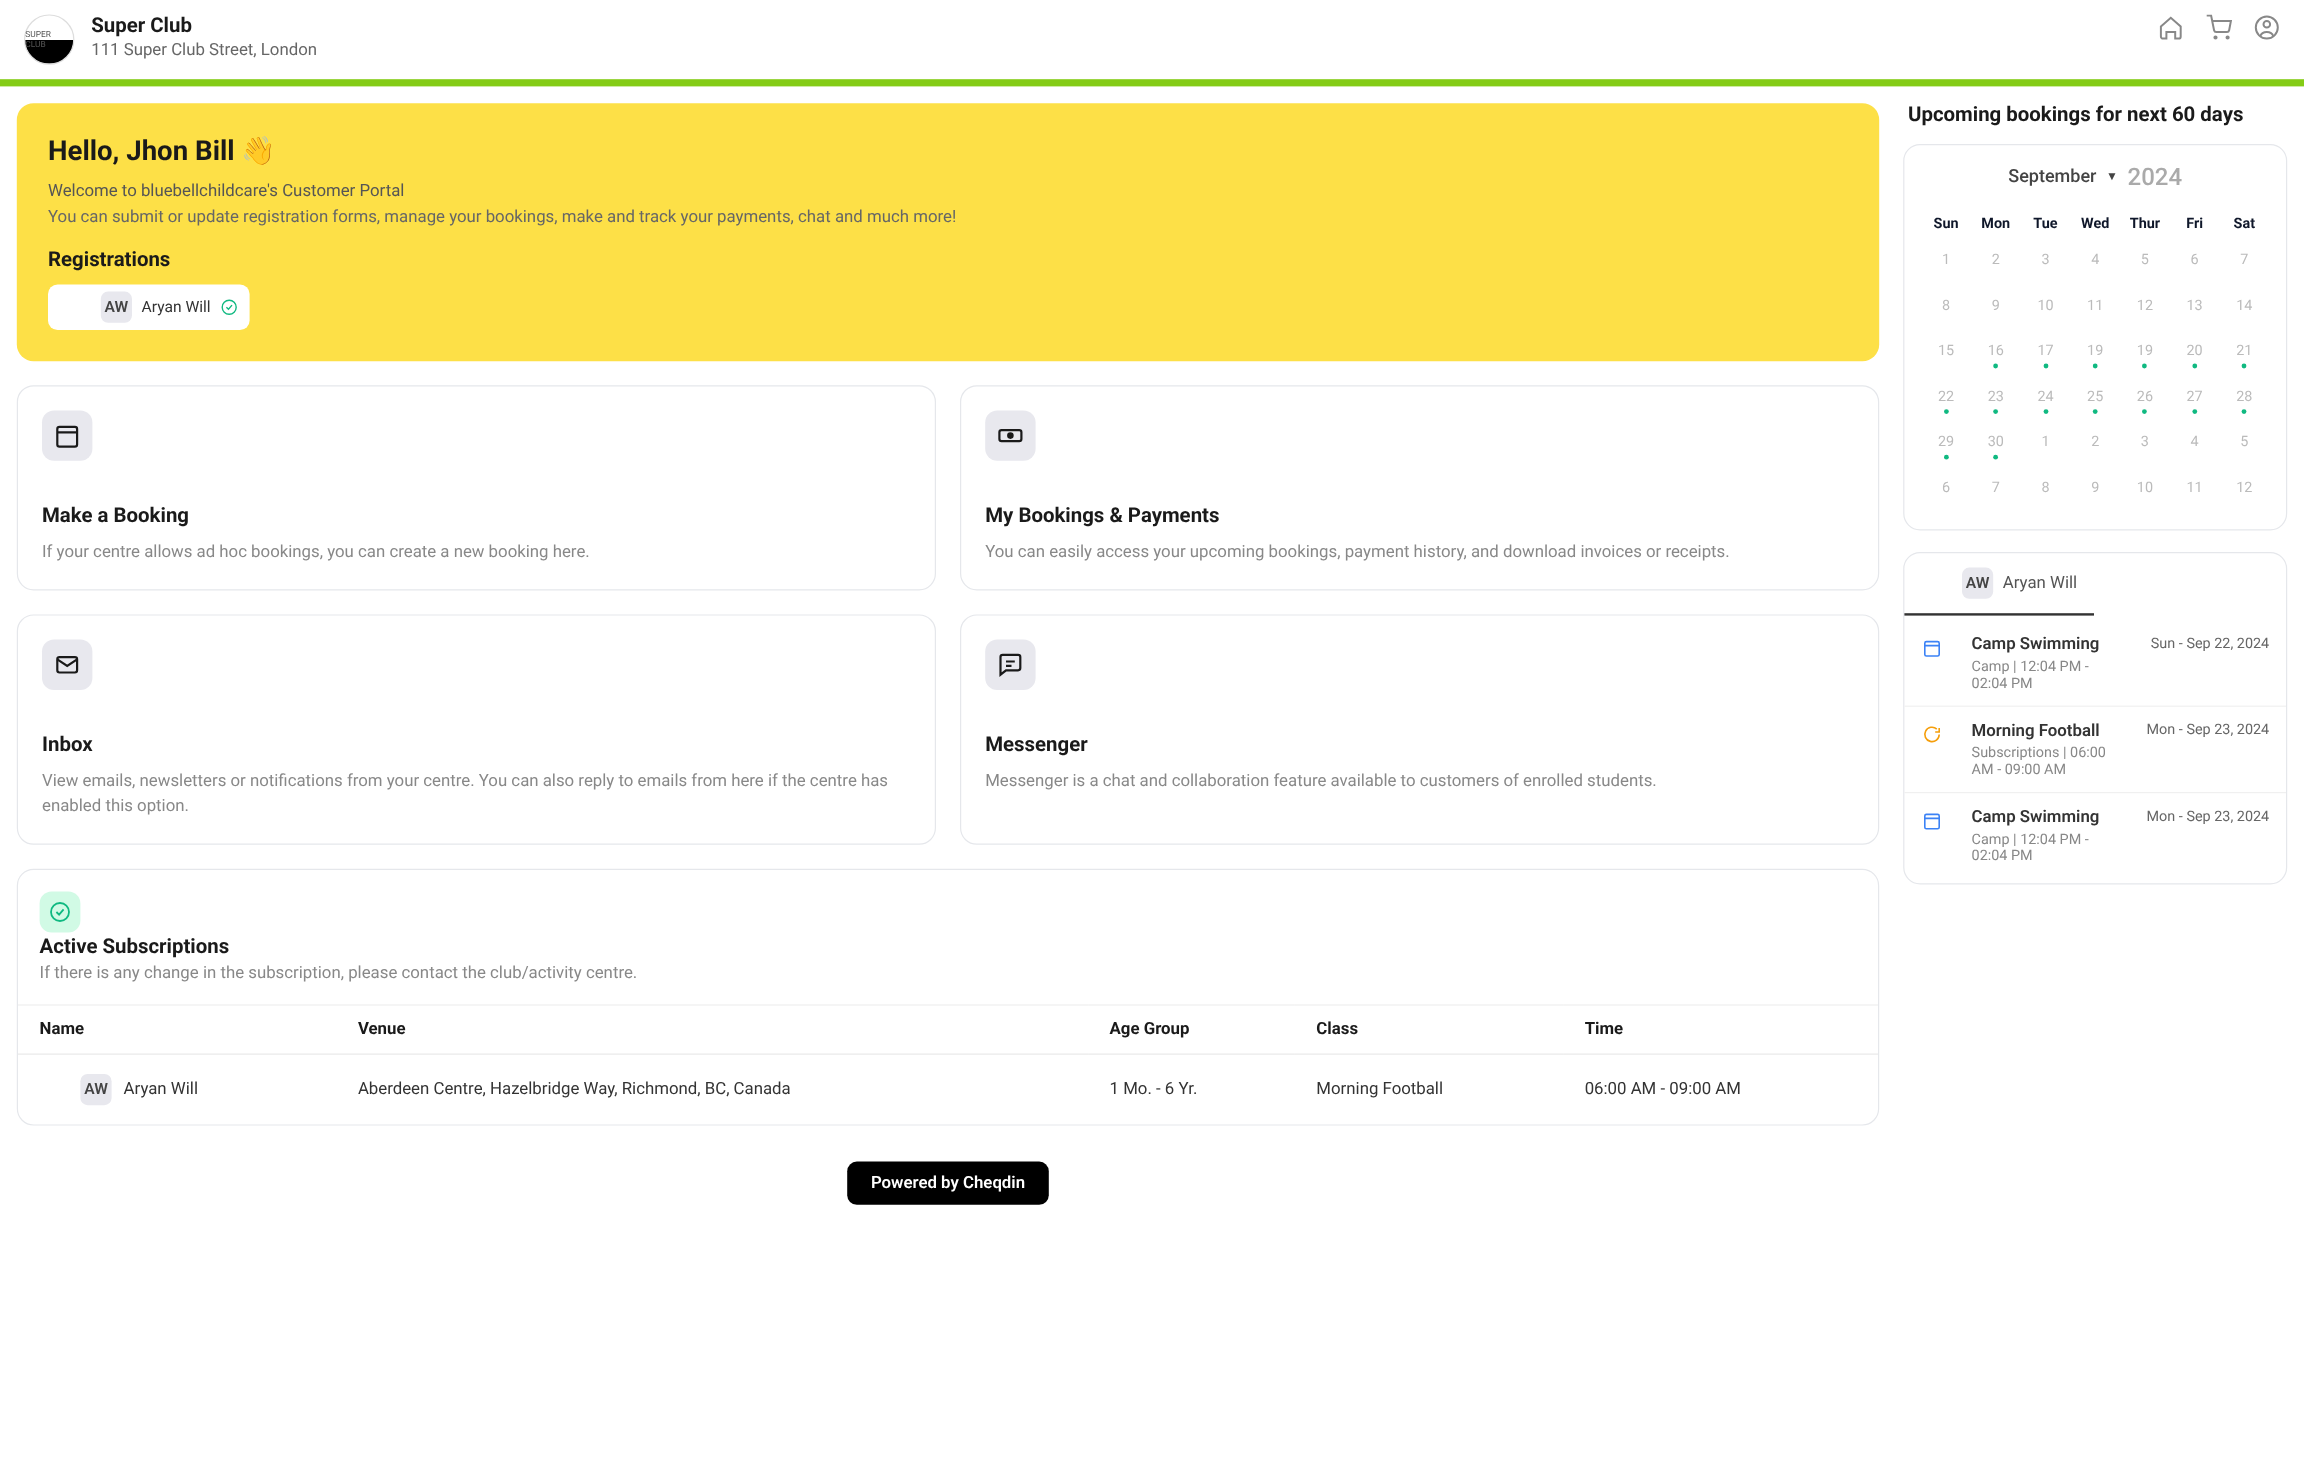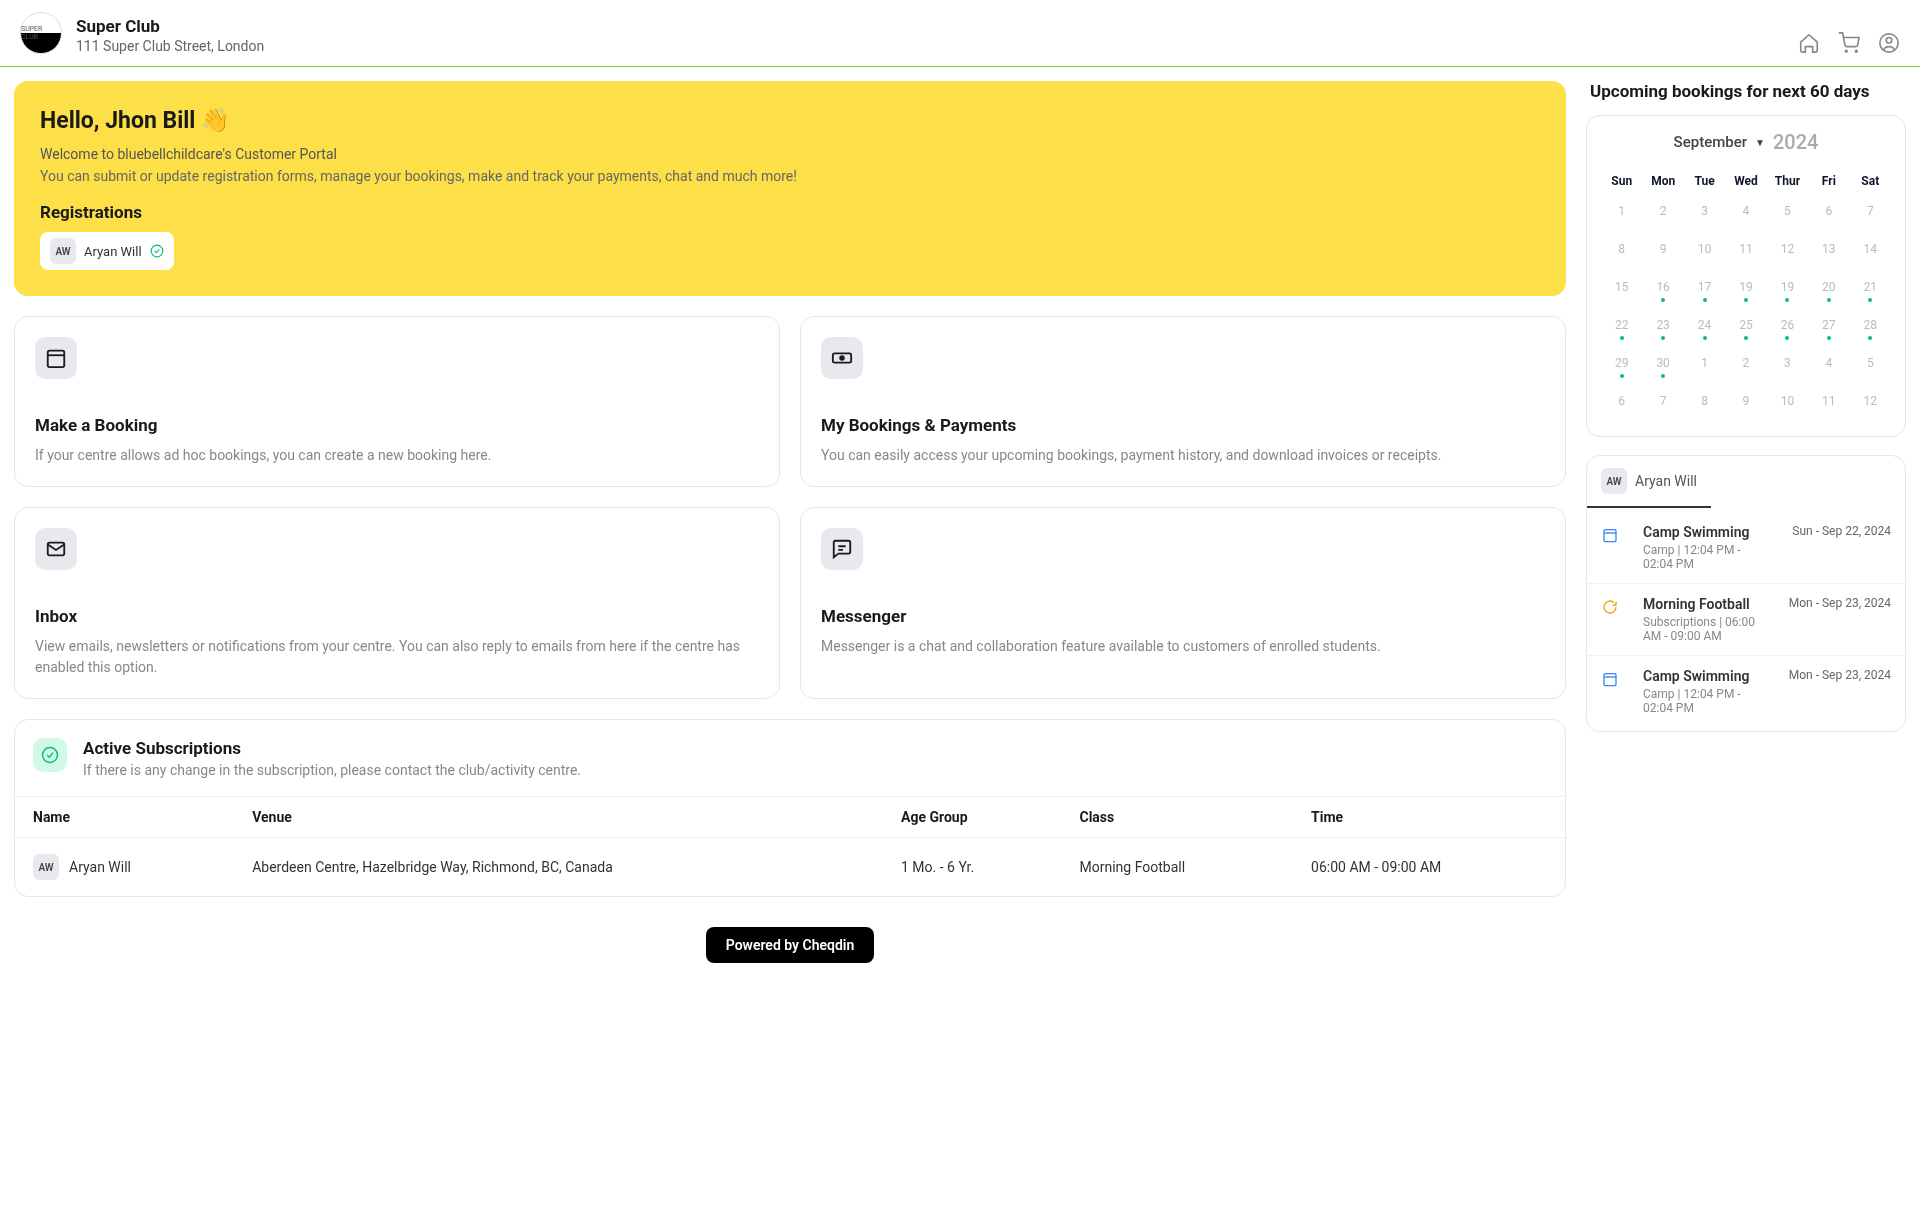--- a/index.html
+++ b/index.html
@@ -1,52 +1,52 @@
 <!DOCTYPE html>
 <html><head>
   <meta charset="utf-8">
   <style>
     * { box-sizing: border-box; margin: 0; padding: 0; }
     body { font-family: -apple-system, BlinkMacSystemFont, 'Segoe UI', Roboto, sans-serif; background: #fff; color: #1a1a1a; }
 
     
-    .header { display: flex; align-items: flex-end; padding: 12px 20px; border-bottom: 1px solid #84cc16; }
+    .header { display: flex; align-items: flex-start; padding: 12px 20px; border-bottom: 6px solid #84cc16; }
     .logo { width: 42px; height: 42px; border-radius: 50%; background: linear-gradient(to bottom, #fff 50%, #000 50%); border: 1px solid #ddd; display: flex; align-items: center; justify-content: center; font-size: 7px; color: #555; }
     .org { margin-left: 14px; flex: 1; }
     .org-name { font-size: 17px; font-weight: 700; color: #1a1a1a; }
     .org-addr { font-size: 14px; color: #666; margin-top: 2px; }
     .header-icons { display: flex; gap: 18px; }
     .header-icon { width: 22px; height: 22px; color: #888; cursor: pointer; }
 
     
     .wrap { display: flex; gap: 20px; padding: 14px; }
     .main { flex: 1; min-width: 0; }
     .side { width: 320px; flex-shrink: 0; }
 
     
     .hero { background: #fde047; border-radius: 14px; padding: 26px; }
     .hello { font-size: 23px; font-weight: 700; }
     .welcome { font-size: 14px; color: #555; margin-top: 12px; }
     .welcome-sub { font-size: 14px; color: #666; margin-top: 6px; }
     .reg-title { font-size: 17px; font-weight: 700; margin-top: 18px; }
     .reg-chip { display: inline-flex; align-items: center; background: #fff; border-radius: 8px; padding: 6px 10px; margin-top: 10px; gap: 8px; }
-    .avatar-sm { width: 26px; height: 26px; border-radius: 6px; background: #e8e8ee; display: flex; align-items: center; justify-content: center; font-size: 10px; font-weight: 600; color: #444; }
+    .avatar-sm { width: 26px; height: 26px; border-radius: 6px; background: #e8e8ee; display: flex; align-items: center; justify-content: center; font-size: 13px; font-weight: 600; color: #444; margin-left: 34px; }
     .reg-name { font-size: 13px; color: #333; }
     .check-icon { color: #10b981; }
 
     
     .cards { display: grid; grid-template-columns: 1fr 1fr; gap: 20px; margin-top: 20px; }
     .card { border: 1px solid #e5e7eb; border-radius: 14px; padding: 20px; cursor: pointer; }
     .card-icon { width: 42px; height: 42px; border-radius: 10px; background: #e8e8ee; display: flex; align-items: center; justify-content: center; color: #1a1a1a; }
     .card-title { font-size: 17px; font-weight: 700; margin-top: 36px; }
     .card-desc { font-size: 14px; color: #888; margin-top: 10px; line-height: 1.5; }
 
     
     .subs { border: 1px solid #e5e7eb; border-radius: 14px; margin-top: 20px; }
-    .subs-head { display: flex; align-items: flex-start; gap: 16px; padding: 18px; }
+    .subs-head { display: flex; align-items: flex-start; gap: 2px; padding: 18px; flex-direction: column; }
     .subs-icon { width: 34px; height: 34px; border-radius: 10px; background: #d1fae5; display: flex; align-items: center; justify-content: center; color: #10b981; }
     .subs-title { font-size: 17px; font-weight: 700; }
     .subs-sub { font-size: 14px; color: #888; margin-top: 4px; }
     .subs-table { width: 100%; border-collapse: collapse; }
     .subs-table th { text-align: left; font-size: 14px; font-weight: 700; padding: 12px 18px; border-top: 1px solid #eee; border-bottom: 1px solid #eee; }
     .subs-table td { font-size: 14px; padding: 16px 18px; color: #333; }
     .name-cell { display: flex; align-items: center; gap: 10px; }
 
     
     .powered { display: flex; justify-content: center; margin: 30px 0; }

